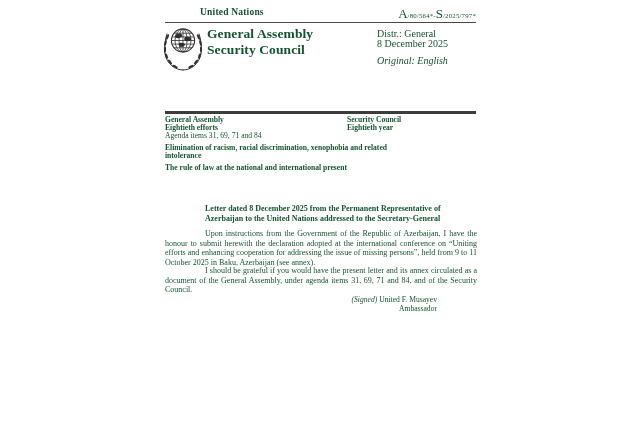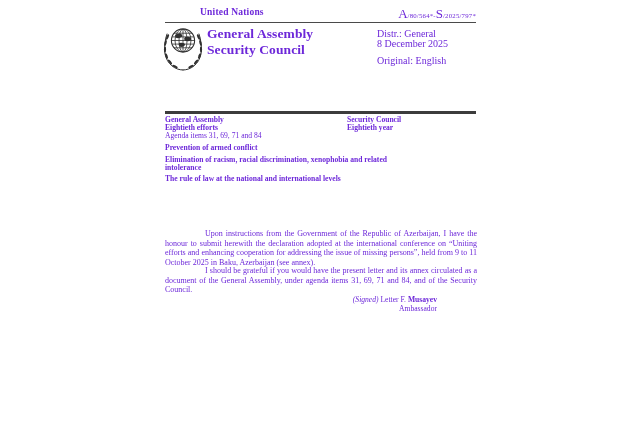--- a/index.html
+++ b/index.html
@@ -1,56 +1,56 @@
 <!DOCTYPE html>
 <html><head>
 <meta charset="utf-8">
 <style>
   * { margin:0; padding:0; box-sizing:border-box; }
   html,body { background:#fff; }
   .page {
     position:relative; width:640px; height:312px; background:#ffffff;
-    font-family:"Liberation Serif", serif; color:#6d28d9; overflow:hidden;
+    font-family:"Liberation Serif", serif; color:#14532d; overflow:hidden;
   }
   .abs { position:absolute; }
 
   
   .org-name { left:200px; top:7px; font-size:9.5px; font-weight:bold; letter-spacing:.2px; }
   .docsym { top:4px; right:164px; white-space:nowrap; }
   .docsym .big { font-size:13px; }
   .docsym .small { font-size:6.8px; letter-spacing:.2px; }
   .header-rule { left:165px; top:22px; width:311px; height:1px; background:#4a4a4a; }
 
   .emblem { left:160px; top:25px; width:46px; height:48px; }
 
   .gasc { left:207px; top:26px; font-size:13.5px; font-weight:bold; line-height:15.5px; letter-spacing:.1px; }
 
   .distr { left:377px; top:29px; font-size:10px; line-height:9.6px; }
-  .distr .orig { margin-top:8px; }
+  .distr .orig { margin-top:8px;font-style:italic; }
 
   .thick-rule { left:165px; top:111px; width:311px; height:2.5px; background:#3c3c3c; }
 
   .session { top:116px; font-size:7.6px; line-height:8px; }
   .session-left { left:165px; }
   .session-right { left:347px; }
   .bold { font-weight:bold; }
 
   .agenda { left:165px; top:144px; width:226px; font-size:7.6px; font-weight:bold; line-height:8.3px; }
   .agenda .item { margin-bottom:3.4px; }
   .agenda .item.gap { margin-bottom:3.2px; }
 
   .letter-title { left:205px; top:204px; width:250px; font-size:8px; font-weight:bold; line-height:10px; }
 
   .para { left:165px; top:0; width:312px; font-size:8px; line-height:9.6px; text-align:justify; text-indent:40px; }
   .para1 { top:229px; }
   .para2 { top:266px; }
 
   .signature { right:203px; top:296px; text-align:right; font-size:7.6px; line-height:8.6px; white-space:nowrap; }
   .signature .it { font-style:italic; }
-  .signature .b { font-weight:bold; }
+  .signature .b { font-weight:normal; }
 
   .footnote-rule { left:197px; top:432px; width:48px; height:1px; background:#9a9a9a; }
   .smudge { background:#d9d9d9; height:2px; top:433px; }
   .smudge.s1 { left:252px; width:62px; }
   .smudge.s2 { left:330px; width:34px; }
 
   .qr-clip { left:438px; top:425px; width:28px; height:11px; overflow:hidden; }
   .qr { position:relative; width:28px; height:28px; background:#fff; }
   .qr .finder { position:absolute; width:8px; height:8px; border:1.8px solid #1a1a1a; }
   .qr .finder.tl { left:0; top:0; }
@@ -131,31 +131,34 @@
     <div class="bold">General Assembly</div>
     <div class="bold">Eightieth efforts</div>
     <div>Agenda items 31, 69, 71 and 84</div>
   </div>
   <div class="abs session session-right">
     <div class="bold">Security Council</div>
     <div class="bold">Eightieth year</div>
   </div>
 
   <div class="abs agenda">
-    <div class="item">Prevention of armed conflict</div>
     <div class="item gap">Elimination of racism, racial discrimination, xenophobia and related intolerance</div>
-    <div class="item">The rule of law at the national and international levels</div>
+    <div class="item">The rule of law at the national and international present</div>
   </div>
 
+  <div class="abs letter-title">
+    <div>Letter dated 8 December 2025 from the Permanent Representative of</div>
+    <div>Azerbaijan to the United Nations addressed to the Secretary-General</div>
+  </div>
 
   <div class="abs para para1">Upon instructions from the Government of the Republic of Azerbaijan, I have the honour to submit herewith the declaration adopted at the international conference on “Uniting efforts and enhancing cooperation for addressing the issue of missing persons”, held from 9 to 11 October 2025 in Baku, Azerbaijan (see annex).</div>
   <div class="abs para para2">I should be grateful if you would have the present letter and its annex circulated as a document of the General Assembly, under agenda items 31, 69, 71 and 84, and of the Security Council.</div>
 
   <div class="abs signature">
-    <div><span class="it">(Signed)</span><span> Letter F. </span><span class="b">Musayev</span></div>
+    <div><span class="it">(Signed)</span><span> United F. </span><span class="b">Musayev</span></div>
     <div>Ambassador</div>
     <div>Permanent Representative</div>
   </div>
 
   <div class="abs footnote-rule"></div>
   <div class="abs smudge s1"></div>
   <div class="abs smudge s2"></div>
 
   <div class="abs qr-clip">
     <div class="qr">

